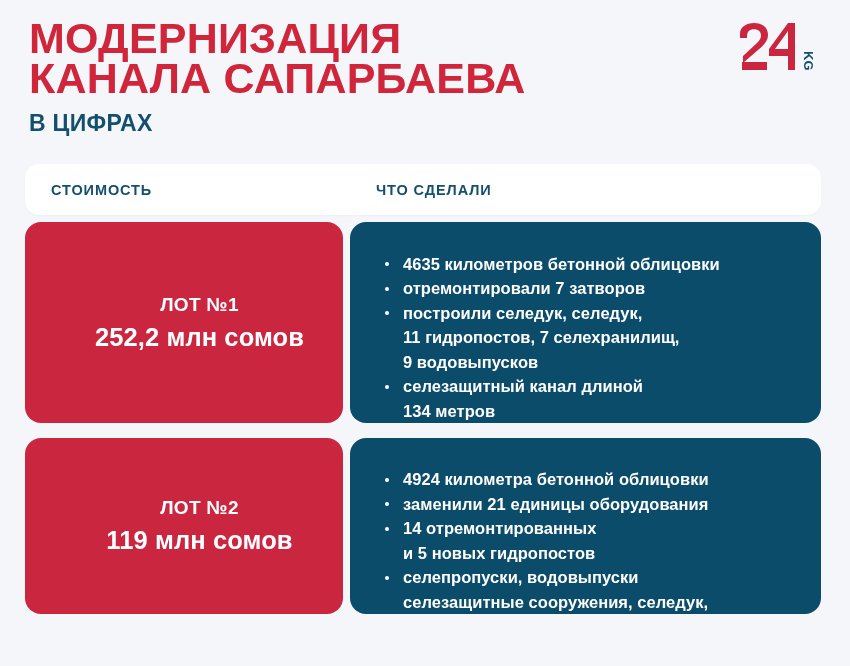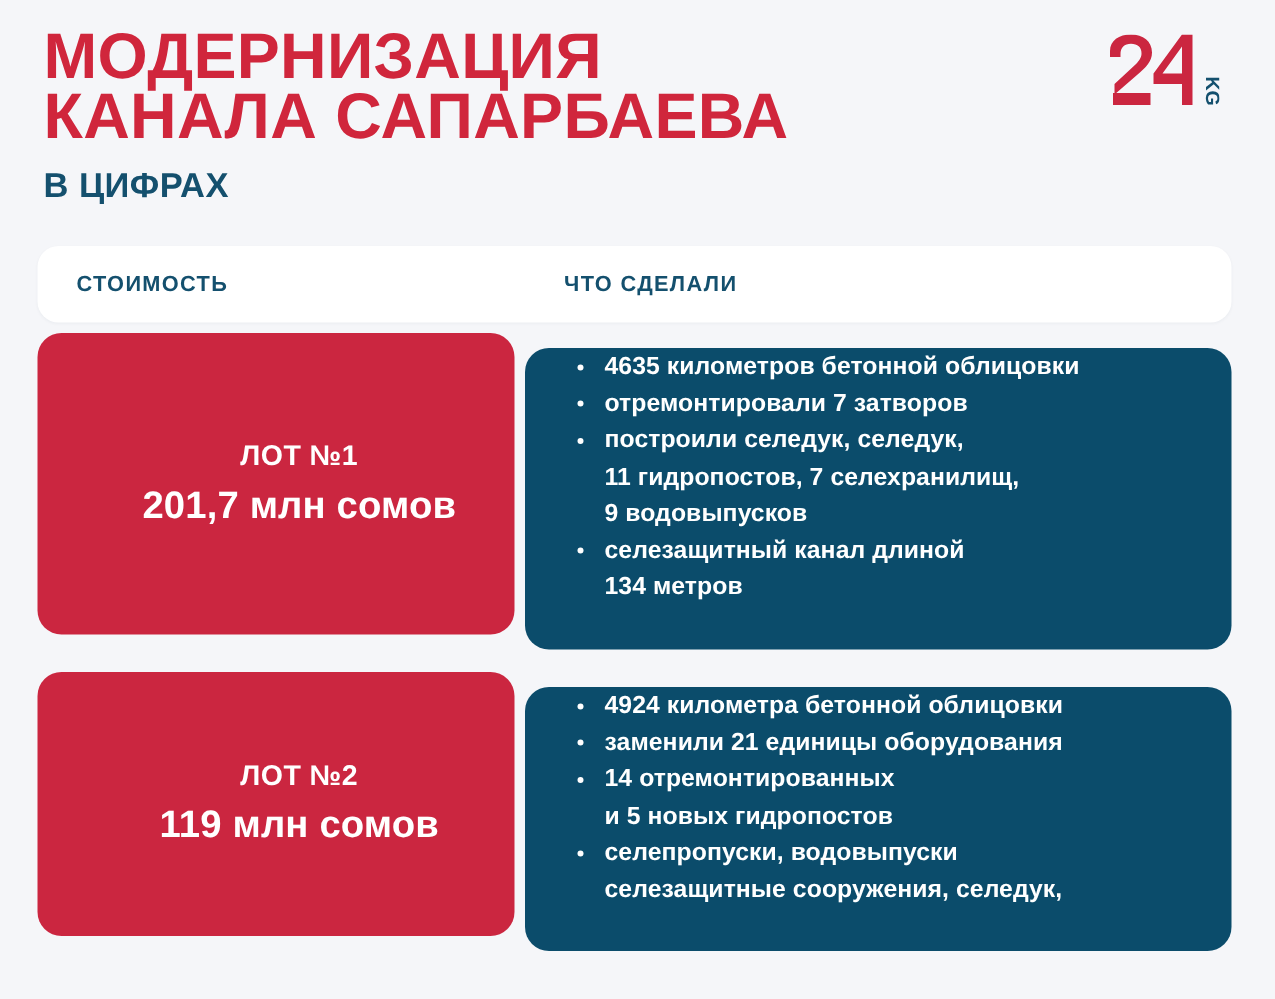--- a/index.html
+++ b/index.html
@@ -130,23 +130,22 @@
   }
 
   .done-card {
     flex: 1 1 auto;
     background: #0b4c6b;
     border-radius: 16px;
     box-sizing: border-box;
     padding: 0 18px 0 32px;
     display: flex;
     flex-direction: column;
-    justify-content: flex-start;
+    justify-content: flex-end;
     color: #ffffff;
-    margin-top: 10px;
   }
   .bullets {
     margin: 0;
     padding: 0;
     list-style: none;
   }
   .bullets li {
     position: relative;
     padding-left: 21px;
     font-size: 16.5px;
@@ -199,21 +198,21 @@
     <div class="col-head-card">
       <div class="col-head cost">СТОИМОСТЬ</div>
       <div class="col-head done">ЧТО СДЕЛАЛИ</div>
     </div>
 
     <div class="rows">
 
       <div class="row row-1">
         <div class="cost-card">
           <div class="lot-label">ЛОТ №1</div>
-          <div class="lot-amount">201,7 млн сомов</div>
+          <div class="lot-amount">252,2 млн сомов</div>
         </div>
         <div class="done-card">
           <ul class="bullets">
             <li>
               <span class="cont">4635 километров бетонной облицовки</span>
             </li>
             <li>
               <span class="cont">отремонтировали 7 затворов</span>
             </li>
             <li>

